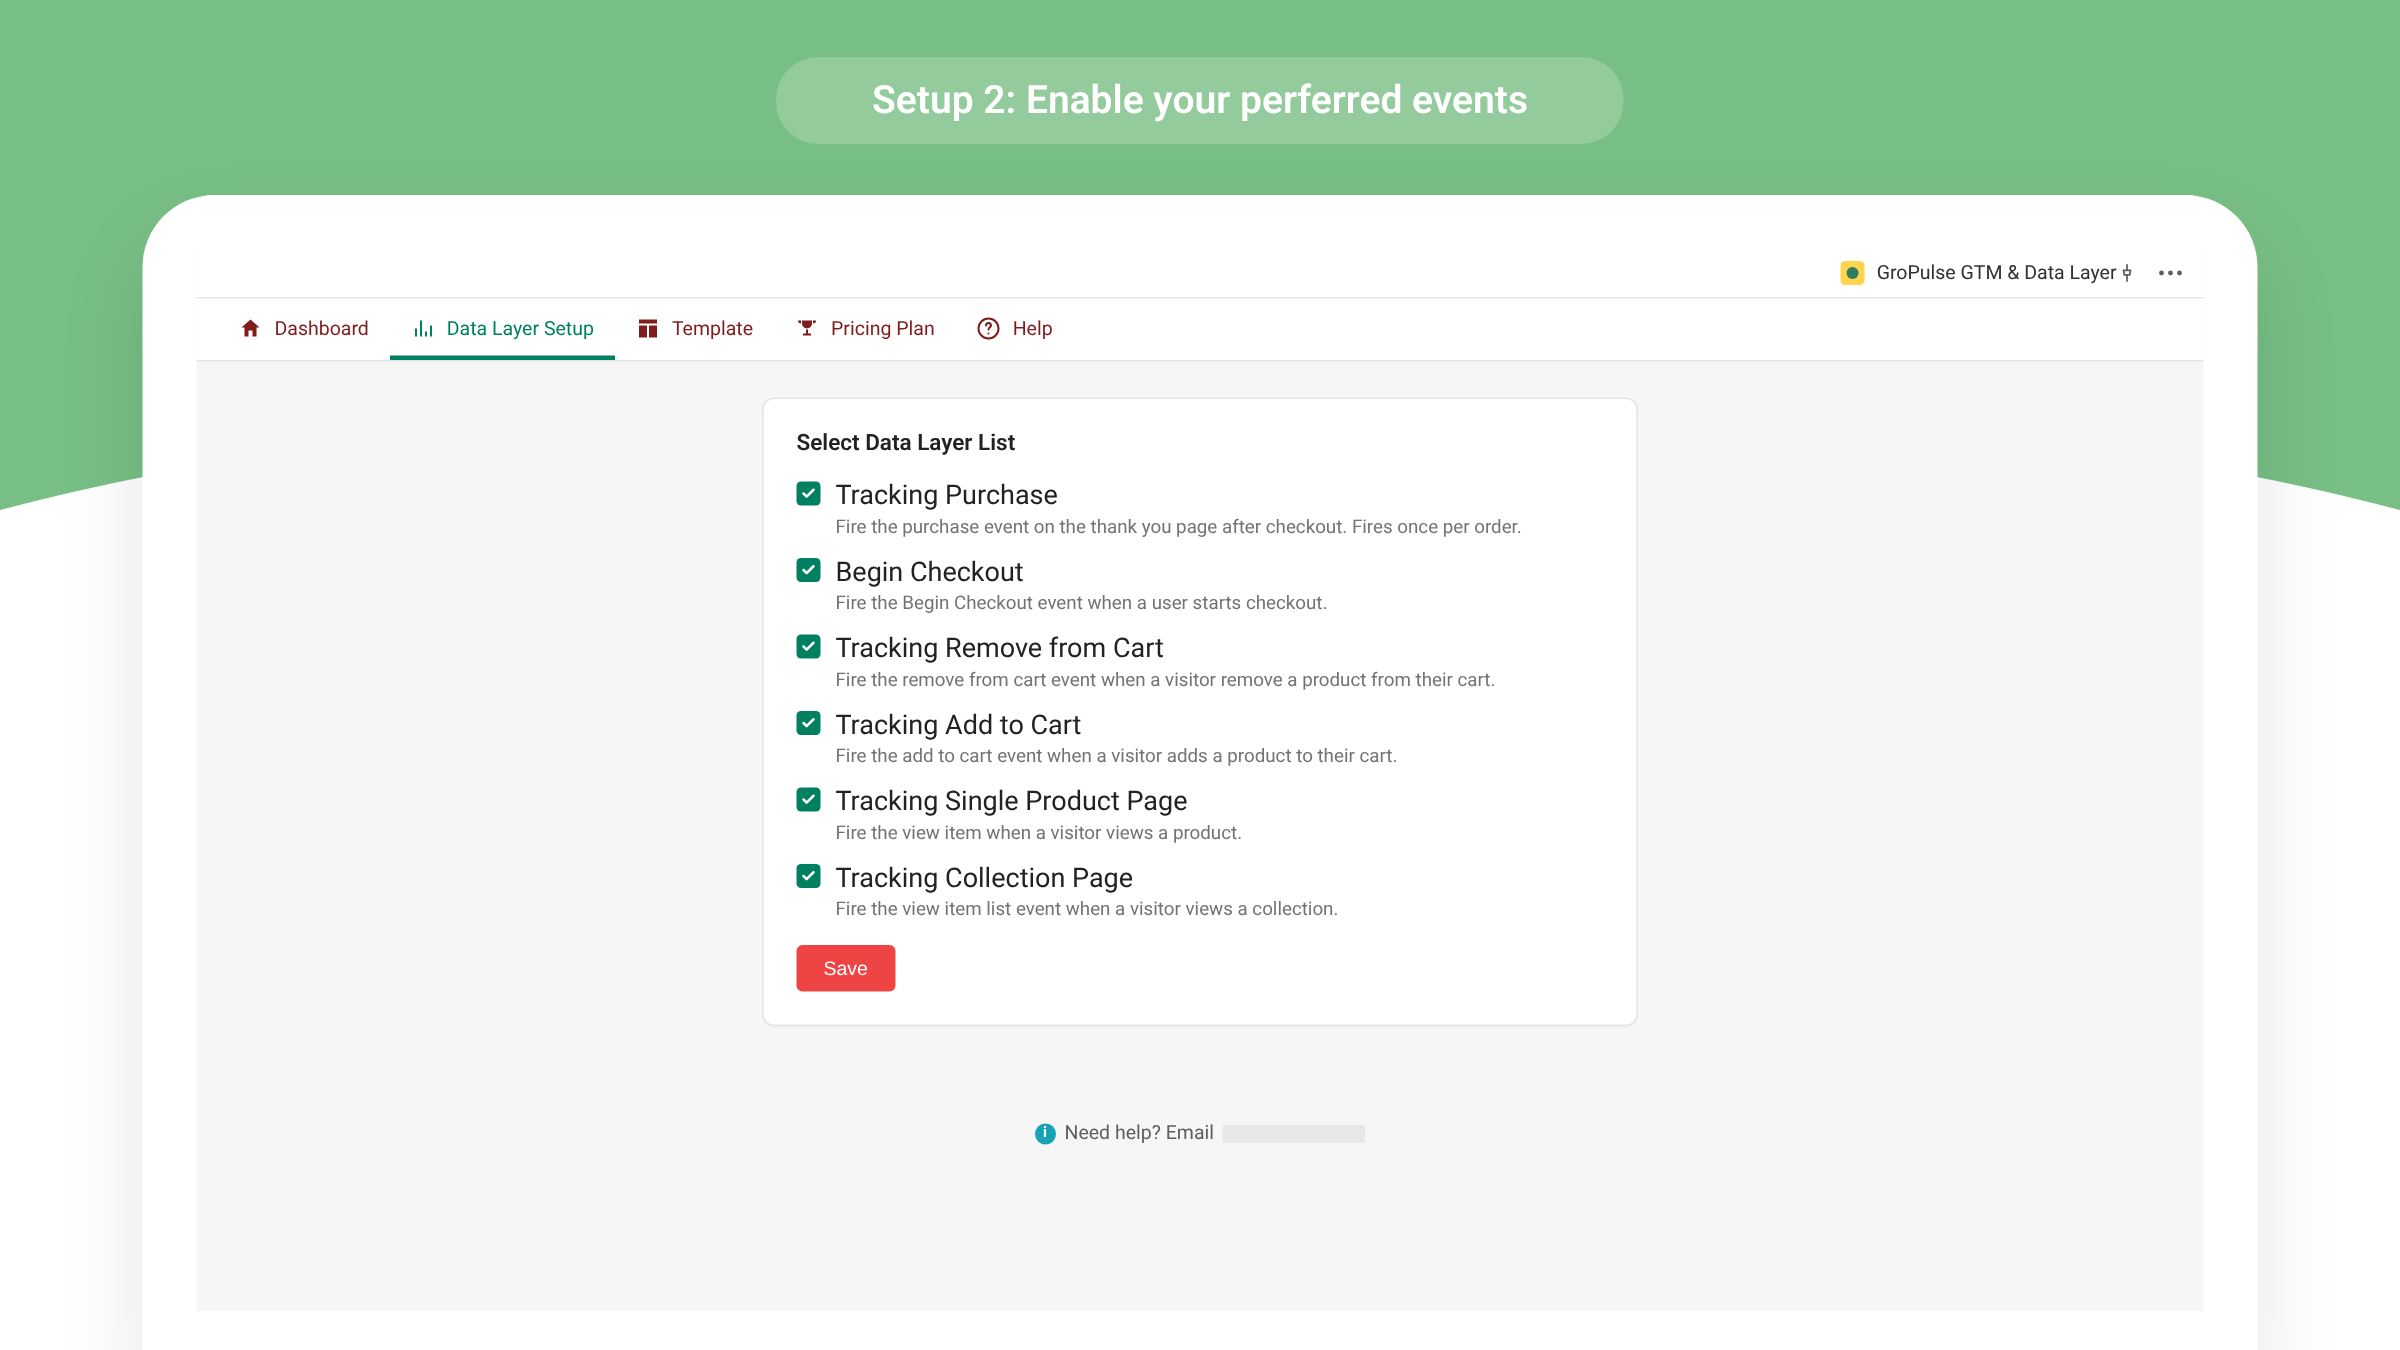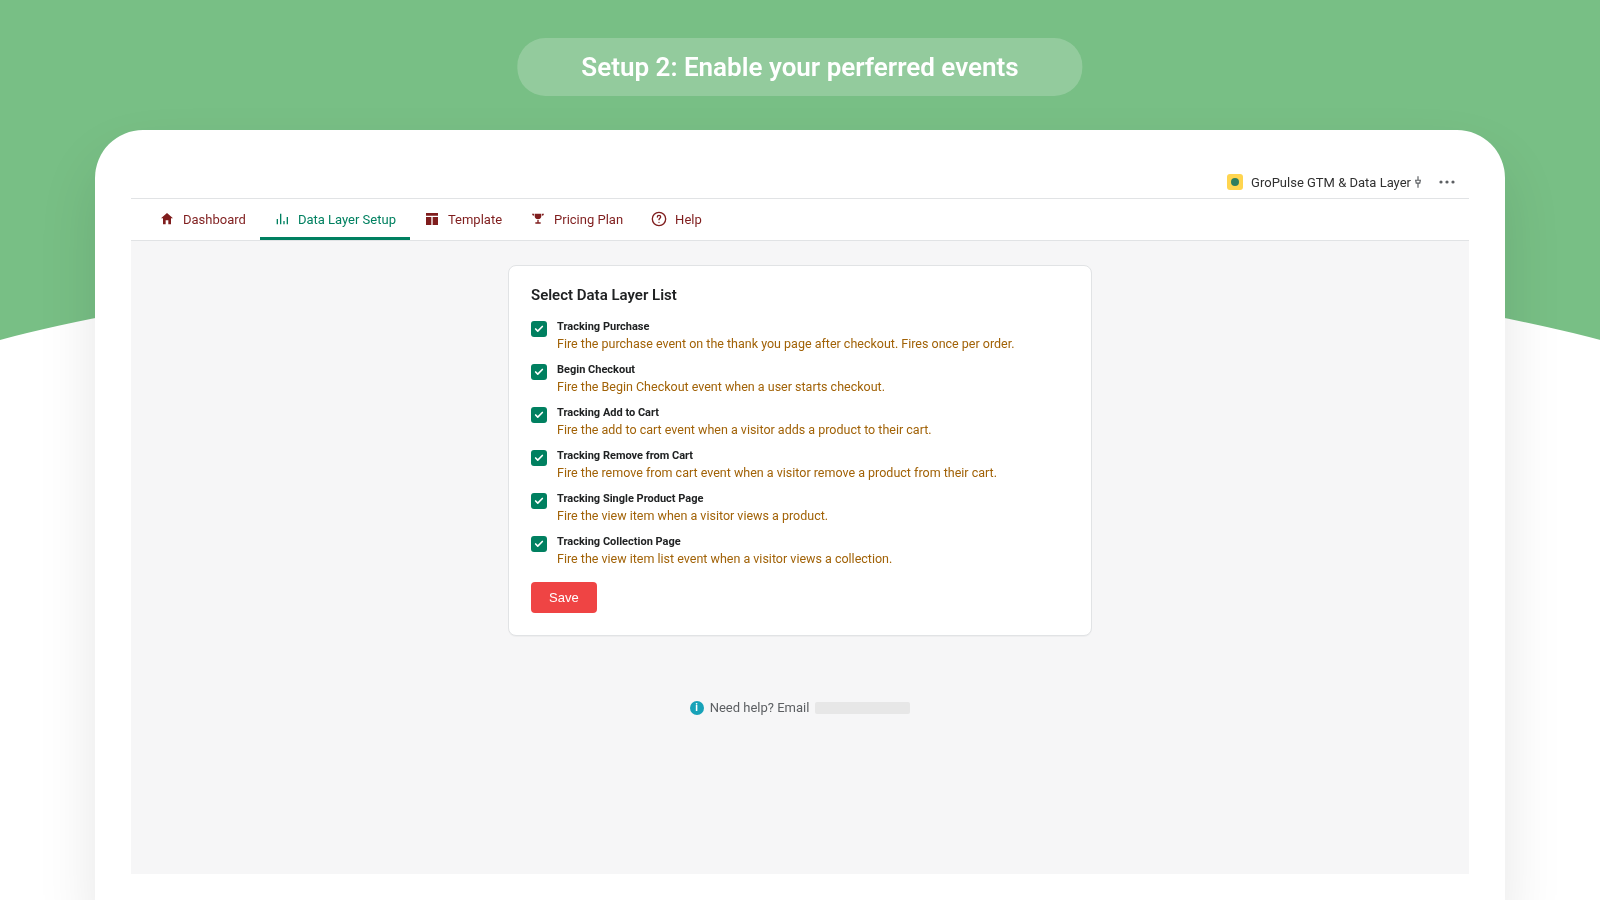--- a/index.html
+++ b/index.html
@@ -92,22 +92,22 @@
 .checkbox {
   width: 16px; height: 16px; border-radius: 3px;
   background: #008060;
   display: inline-flex; align-items: center; justify-content: center;
   flex-shrink: 0;
   margin-top: 1px;
   cursor: pointer;
 }
 .checkbox svg { display: block; }
 .event-text { display: flex; flex-direction: column; gap: 3px; }
-.event-label { font-size: 11px; font-weight: 700; color: #202223; }
-.event-desc  { font-size: 12.5px; color: #a16207; }
+.event-label { font-size: 18px; font-weight: 400; color: #202223; }
+.event-desc  { font-size: 12.5px; color: #737373; }
 .save-btn {
   background: #ef4444; color: #ffffff;
   border: none; border-radius: 4px;
   padding: 8px 18px;
   font-size: 13px; font-weight: 500;
   cursor: pointer;
 }
 .help-line {
   margin-top: 64px;
   display: flex; align-items: center; justify-content: center; gap: 6px;
@@ -232,33 +232,33 @@
                   <div class="event-desc">Fire the Begin Checkout event when a user starts checkout.</div>
                 </div>
               </div>
               <div class="event-row">
                 <span class="checkbox">
                   <svg width="10" height="10" viewBox="0 0 24 24" fill="none" stroke="#ffffff" stroke-width="4" stroke-linecap="round" stroke-linejoin="round">
                     <polyline points="20 6 9 17 4 12"></polyline>
                   </svg>
                 </span>
                 <div class="event-text">
+                  <div class="event-label">Tracking Remove from Cart</div>
+                  <div class="event-desc">Fire the remove from cart event when a visitor remove a product from their cart.</div>
+                </div>
+              </div>
+              <div class="event-row">
+                <span class="checkbox">
+                  <svg width="10" height="10" viewBox="0 0 24 24" fill="none" stroke="#ffffff" stroke-width="4" stroke-linecap="round" stroke-linejoin="round">
+                    <polyline points="20 6 9 17 4 12"></polyline>
+                  </svg>
+                </span>
+                <div class="event-text">
                   <div class="event-label">Tracking Add to Cart</div>
                   <div class="event-desc">Fire the add to cart event when a visitor adds a product to their cart.</div>
-                </div>
-              </div>
-              <div class="event-row">
-                <span class="checkbox">
-                  <svg width="10" height="10" viewBox="0 0 24 24" fill="none" stroke="#ffffff" stroke-width="4" stroke-linecap="round" stroke-linejoin="round">
-                    <polyline points="20 6 9 17 4 12"></polyline>
-                  </svg>
-                </span>
-                <div class="event-text">
-                  <div class="event-label">Tracking Remove from Cart</div>
-                  <div class="event-desc">Fire the remove from cart event when a visitor remove a product from their cart.</div>
                 </div>
               </div>
               <div class="event-row">
                 <span class="checkbox">
                   <svg width="10" height="10" viewBox="0 0 24 24" fill="none" stroke="#ffffff" stroke-width="4" stroke-linecap="round" stroke-linejoin="round">
                     <polyline points="20 6 9 17 4 12"></polyline>
                   </svg>
                 </span>
                 <div class="event-text">
                   <div class="event-label">Tracking Single Product Page</div>

